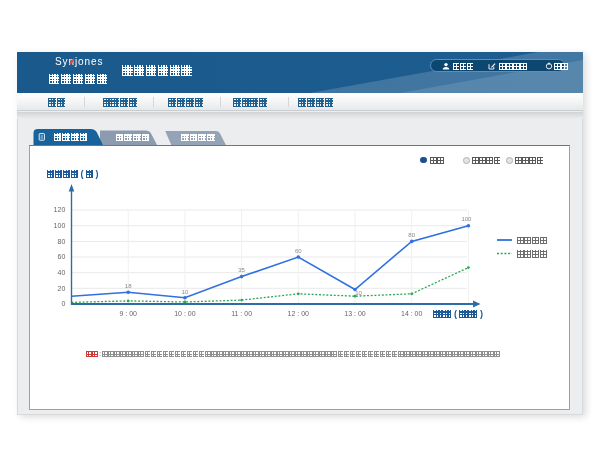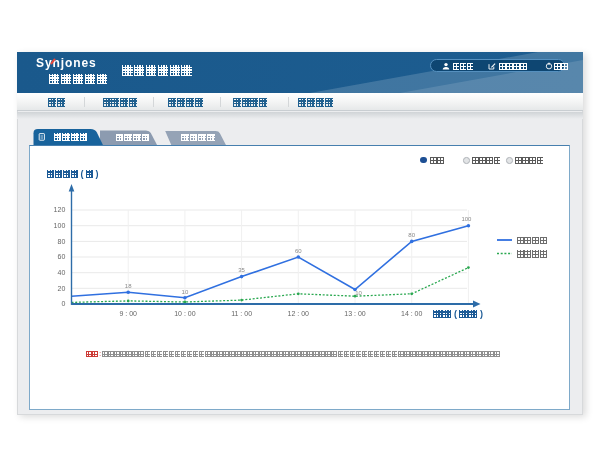--- a/index.html
+++ b/index.html
@@ -4,21 +4,21 @@
 *{margin:0;padding:0;box-sizing:border-box}
 html,body{width:600px;height:450px;background:#fff;font-family:"Liberation Sans",sans-serif;overflow:hidden}
 .page{position:relative;width:600px;height:450px;background:#fff}
 .card{position:absolute;left:17px;top:52px;width:566px;height:363px;background:#ecedef;
   border:1px solid #d7d9db;border-top:none;box-shadow:3px 2px 7px rgba(0,0,0,.14)}
 .hdr{position:absolute;left:-1px;top:0;width:566px;height:41px;background:linear-gradient(90deg,#1a598c,#1d5d90)}
 .sw1{position:absolute;left:0;top:0;width:566px;height:41px;background:rgba(255,255,255,.16);
   clip-path:polygon(293px 41px,521px 0,566px 0,566px 41px)}
 .sw2{position:absolute;left:0;top:0;width:566px;height:41px;background:rgba(255,255,255,.12);
   clip-path:polygon(383px 41px,566px 8px,566px 41px)}
-.logo{position:absolute;left:19px;top:3.5px;color:#fff;font-weight:bold;font-size:12px;letter-spacing:.9px}
+.logo{position:absolute;left:38px;top:3.5px;color:#fff;font-weight:normal;font-size:10px;letter-spacing:.9px}
 .redy{position:absolute;left:15.5px;top:2px;width:2.2px;height:7px;background:#e8473c;transform:rotate(38deg);border-radius:1px}
 .hz5{position:absolute;left:31.5px;top:21.5px;color:#fff;line-height:0;white-space:nowrap}
 .title{position:absolute;left:105px;top:13px;color:#fff;line-height:0;white-space:nowrap}
 .pill{position:absolute;left:413px;top:7px;width:135px;height:12.5px;border-radius:7px;
   background:#0e4672;border:1px solid #5590bf;color:#fff}
 .pl{position:absolute;line-height:0;white-space:nowrap;color:#fff}
 .nav{position:absolute;left:-1px;top:41px;width:566px;height:18px;background:linear-gradient(#ffffff,#f3f4f4 55%,#e6e8e9);border-bottom:1px solid #c9ced2}
 .ni{position:absolute;top:5px;line-height:0;white-space:nowrap;color:#20608f}
 .ns{position:absolute;top:4px;width:1px;height:10px;background:#d4d7d9}
 .tabsvg{position:absolute;left:0;top:76px}

